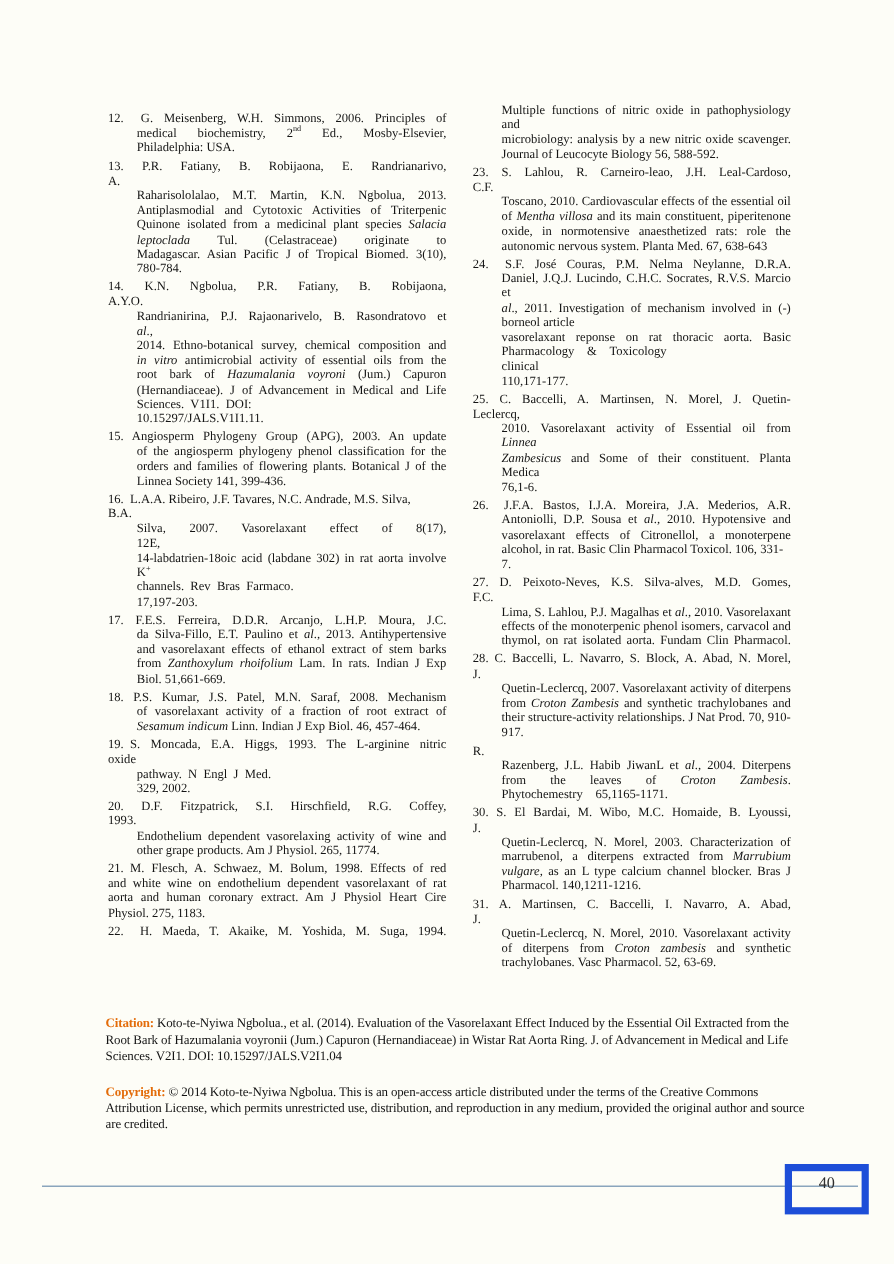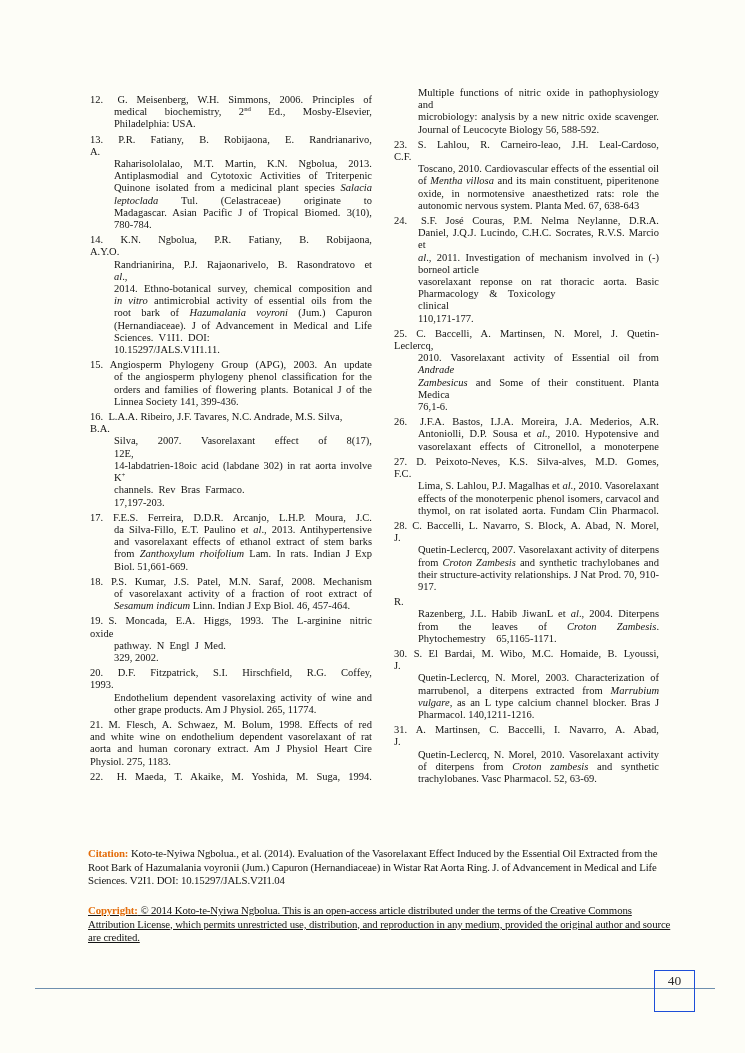--- a/index.html
+++ b/index.html
@@ -13,26 +13,26 @@
   .col-right{left:394px;top:87px;width:265px;}
   .ref{margin-bottom:3px;}
   .rline{white-space:normal;}
   .rline.ind1{padding-left:24px;}
   .rline.just{text-align:justify;text-align-last:justify;}
   sup{font-size:0.65em;line-height:0;vertical-align:super;}
   i{font-style:italic;}
   .olabel{color:#e36c0a;font-weight:bold;}
   .footer-block{position:absolute;left:88px;width:600px;font-size:10.8px;line-height:13.6px;letter-spacing:-0.12px;margin-top:48px;}
   .citation-block{top:799px;}
-  .copyright-block{top:856px;text-decoration:underline;}
+  .copyright-block{top:856px;}
   .fline{white-space:nowrap;}
   .footer-rule{position:absolute;left:35px;top:988px;width:680px;height:1px;background:#6e8fae;}
   .pagenum-box{
-    position:absolute;left:654px;top:970px;width:41px;height:42px;
-    border:1px solid #1d4ed8;box-sizing:border-box;
+    position:absolute;left:654px;top:970px;width:70px;height:42px;
+    border:6px solid #1d4ed8;box-sizing:border-box;
   }
   .pagenum{display:block;text-align:center;padding-top:2px;font-size:13.5px;color:#2e2e2e;}
 </style>
 </head>
 <body>
 
 <div class="col col-left">
     <div class="ref">
       <div class="rline ind0 just">12.  G. Meisenberg, W.H. Simmons, 2006. Principles of</div>
       <div class="rline ind1 just">medical biochemistry, 2<sup>nd</sup> Ed., Mosby-Elsevier,</div>
@@ -132,28 +132,29 @@
       <div class="rline ind1">borneol article</div>
       <div class="rline ind1 just">vasorelaxant reponse on rat thoracic aorta. Basic</div>
       <div class="rline ind1">Pharmacology &amp; Toxicology</div>
       <div class="rline ind1">clinical</div>
       <div class="rline ind1">110,171-177.</div>
     </div>
     <div class="ref">
       <div class="rline ind0 just">25. C. Baccelli, A. Martinsen, N. Morel, J. Quetin-</div>
       <div class="rline ind0">Leclercq,</div>
       <div class="rline ind1 just">2010. Vasorelaxant activity of Essential oil from</div>
-      <div class="rline ind1"><i>Andrade</i></div>
+      <div class="rline ind1"><i>Linnea</i></div>
       <div class="rline ind1 just"><i>Zambesicus</i> and Some of their constituent. Planta Medica</div>
       <div class="rline ind1">76,1-6.</div>
     </div>
     <div class="ref">
       <div class="rline ind0 just">26.  J.F.A. Bastos, I.J.A. Moreira, J.A. Mederios, A.R.</div>
       <div class="rline ind1 just">Antoniolli, D.P. Sousa et <i>al</i>., 2010. Hypotensive and</div>
       <div class="rline ind1 just">vasorelaxant effects of Citronellol, a monoterpene</div>
+      <div class="rline ind1">alcohol, in rat. Basic Clin Pharmacol Toxicol. 106, 331-7.</div>
     </div>
     <div class="ref">
       <div class="rline ind0 just">27. D. Peixoto-Neves, K.S. Silva-alves, M.D. Gomes,</div>
       <div class="rline ind0">F.C.</div>
       <div class="rline ind1 just">Lima, S. Lahlou, P.J. Magalhas et <i>al</i>., 2010. Vasorelaxant</div>
       <div class="rline ind1 just">effects of the monoterpenic phenol isomers, carvacol and</div>
       <div class="rline ind1 just">thymol, on rat isolated aorta. Fundam Clin Pharmacol.</div>
     </div>
     <div class="ref">
       <div class="rline ind0 just">28. C. Baccelli, L. Navarro, S. Block, A. Abad, N. Morel,</div>

